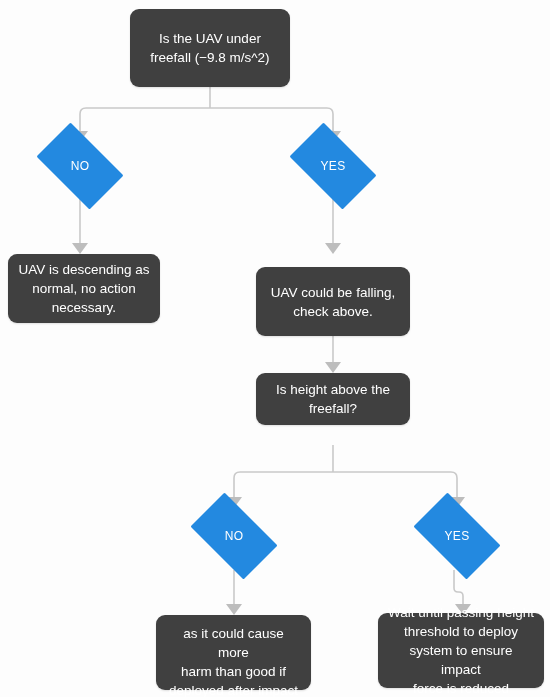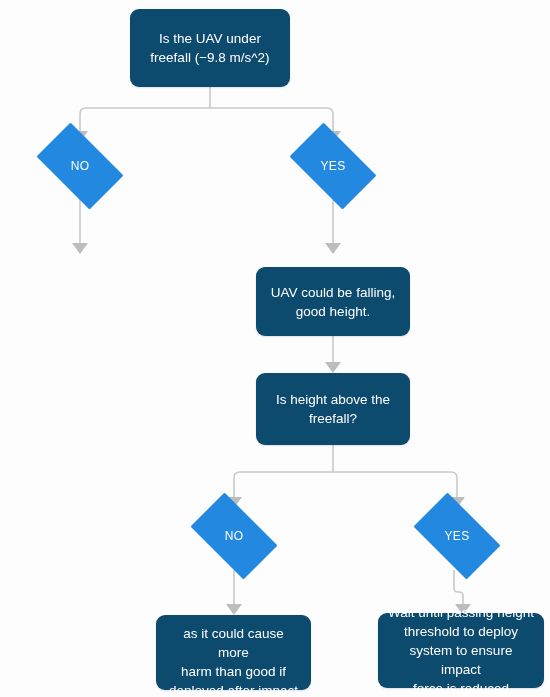--- a/index.html
+++ b/index.html
@@ -28,21 +28,21 @@
   .node {
     position: absolute;
     box-sizing: border-box;
     display: flex;
     align-items: center;
     justify-content: center;
     text-align: center;
     color: #ffffff;
   }
   .box {
-    background: #0c4a6e;
+    background: #404040;
     border-radius: 9px;
     padding: 6px 10px;
     font-size: 13.5px;
     line-height: 19px;
     box-shadow: 0 1px 2px rgba(0,0,0,0.12);
   }
   .diamond-wrap {
     position: absolute;
     display: flex;
     align-items: center;
@@ -124,29 +124,36 @@
   <div class="diamond-wrap" style="left:27px; top:132px; width:106px; height:68px;">
     <div class="diamond-shape"></div>
     <span class="diamond-label">NO</span>
   </div>
 
   <div class="diamond-wrap" style="left:280px; top:132px; width:106px; height:68px;">
     <div class="diamond-shape"></div>
     <span class="diamond-label">YES</span>
   </div>
 
+  <div class="node box" style="left:8px; top:254px; width:152px; height:69px;">
+    <div>
+      <span>UAV is descending as</span><br>
+      <span>normal, no action</span><br>
+      <span>necessary.</span>
+    </div>
+  </div>
 
   <div class="node box" style="left:256px; top:267px; width:154px; height:69px;">
     <div>
       <span>UAV could be falling,</span><br>
-      <span>good height.</span>
+      <span>check above.</span>
     </div>
   </div>
 
-  <div class="node box" style="left:256px; top:373px; width:154px; height:72px;">
+  <div class="node box" style="left:256px; top:373px; width:154px; height:52px;">
     <div>
       <span>Is height above the</span><br>
       <span>freefall?</span>
     </div>
   </div>
 
   <div class="diamond-wrap" style="left:181px; top:502px; width:106px; height:68px;">
     <div class="diamond-shape"></div>
     <span class="diamond-label">NO</span>
   </div>

